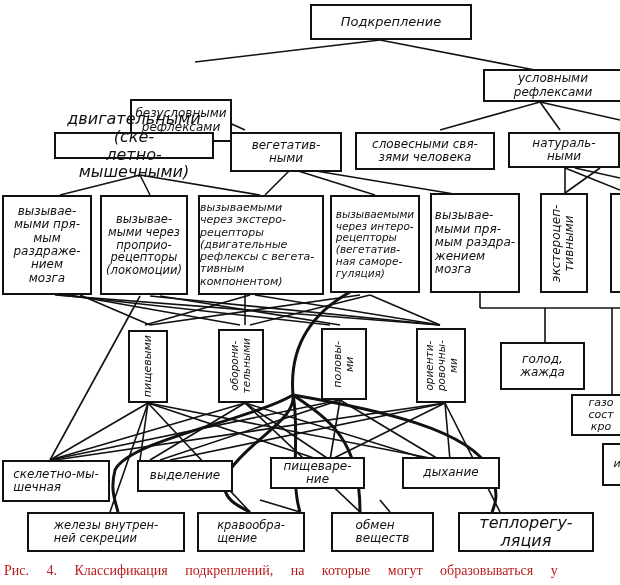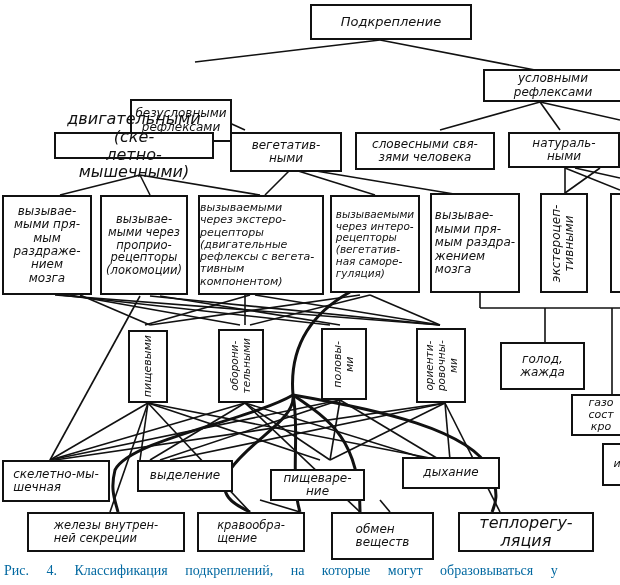--- a/index.html
+++ b/index.html
@@ -2,21 +2,21 @@
 <html><head>
 <meta charset="utf-8">
 <style>
   html,body{margin:0;padding:0;background:#fff;}
   body{width:620px;height:585px;position:relative;overflow:hidden;font-family:"DejaVu Sans",sans-serif;}
   #canvas{position:absolute;left:0;top:0;width:620px;height:585px;}
   .box{position:absolute;border:2.5px solid #111;background:#fff;box-sizing:border-box;display:flex;align-items:center;justify-content:center;text-align:center;font-style:italic;color:#111;line-height:1.12;}
   .box span{white-space:pre-line;display:block;}
   .lft span{text-align:left;}
   .vert span{transform:rotate(-90deg);white-space:pre;}
-  .caption{position:absolute;left:4px;top:563px;font-family:"Liberation Serif",serif;font-size:14px;color:#0369a1;word-spacing:14px;white-space:nowrap;}
+  .caption{position:absolute;left:4px;top:563px;font-family:"Liberation Serif",serif;font-size:14px;color:#b91c1c;word-spacing:14px;white-space:nowrap;}
 </style>
 </head>
 <body>
 
 <svg id="canvas" viewBox="0 0 620 585" xmlns="http://www.w3.org/2000/svg">
   <g stroke="#111" stroke-width="1.6" fill="none">
     <line x1="380" y1="40" x2="195" y2="62"></line>
     <line x1="380" y1="40" x2="535" y2="70"></line>
     <line x1="190" y1="105" x2="140" y2="130"></line>
     <line x1="190" y1="105" x2="245" y2="130"></line>
@@ -188,37 +188,37 @@
     <span>и</span>
   </div>
 
 <div class="box lft" style="left:2px;top:460px;width:108px;height:42px;font-size:12px;">
     <span>скелетно-мы-
 шечная</span>
   </div>
 <div class="box" style="left:137px;top:460px;width:96px;height:32px;font-size:12px;">
     <span>выделение</span>
   </div>
-<div class="box" style="left:270px;top:457px;width:95px;height:32px;font-size:12px;margin-top:12px;">
+<div class="box" style="left:270px;top:457px;width:95px;height:32px;font-size:12px;">
     <span>пищеваре-
 ние</span>
   </div>
 <div class="box" style="left:402px;top:457px;width:98px;height:32px;font-size:12px;">
     <span>дыхание</span>
   </div>
 
 <div class="box lft" style="left:27px;top:512px;width:158px;height:40px;font-size:11.5px;">
     <span>железы внутрен-
 ней секреции</span>
   </div>
 <div class="box lft" style="left:197px;top:512px;width:108px;height:40px;font-size:11.5px;">
     <span>кравообра-
 щение</span>
   </div>
-<div class="box lft" style="left:331px;top:512px;width:103px;height:48px;font-size:12px;justify-content:center;">
+<div class="box lft" style="left:331px;top:512px;width:103px;height:40px;font-size:12px;justify-content:center;">
     <span>обмен
 веществ</span>
   </div>
 <div class="box" style="left:458px;top:512px;width:136px;height:40px;font-size:16px;">
     <span>теплорегу-
 ляция</span>
   </div>
 
 <div class="caption">Рис. 4. Классификация подкреплений, на которые могут образовываться у</div>
 

